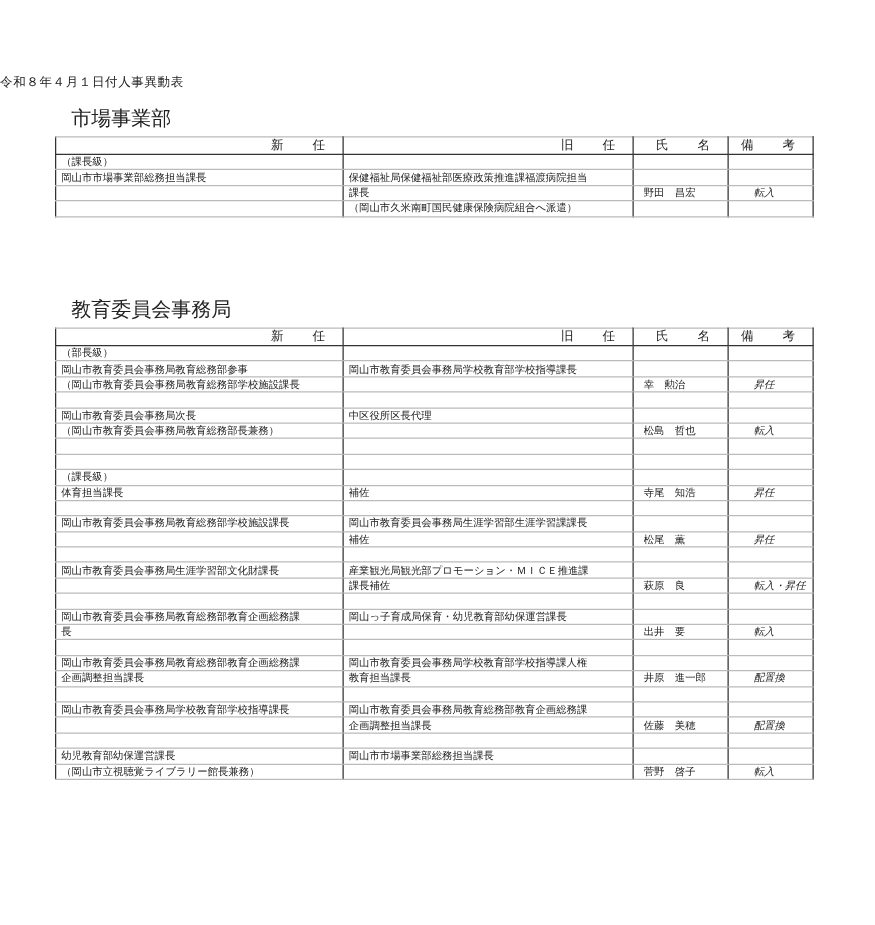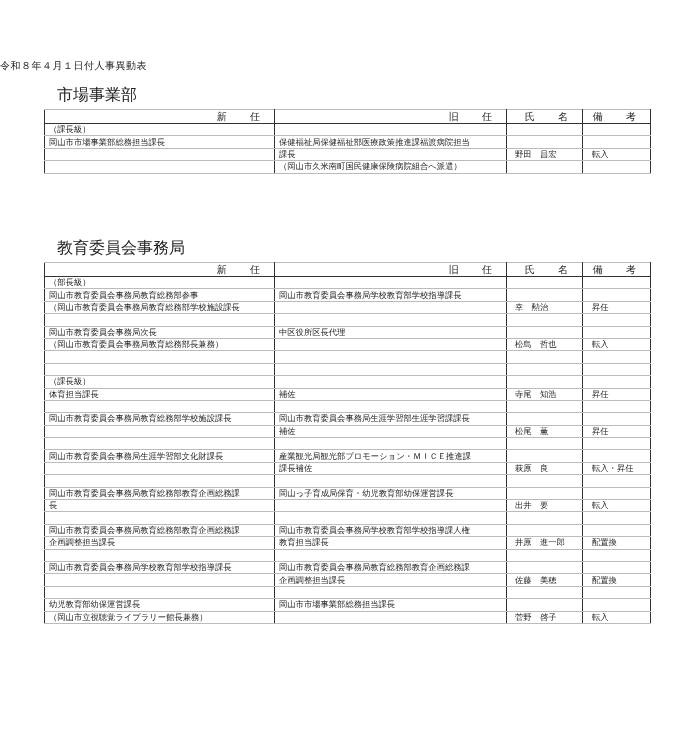--- a/index.html
+++ b/index.html
@@ -13,21 +13,21 @@
   table.t col.c1 { width: 230px; }
   table.t col.c2 { width: 232px; }
   table.t col.c3 { width: 76px; }
   table.t col.c4 { width: 68px; }
   table.t td, table.t th { height: 11.4px; padding: 0 4px; white-space: nowrap; overflow: hidden;
             border-left: 1.5px solid #333; border-right: 1.5px solid #333;
             border-top: 1px solid #bbb; border-bottom: 1px solid #bbb; line-height: 11px; }
   table.t th { font-weight: normal; text-align: right; font-size: 10px; letter-spacing: 10px;
                border-bottom: 1.5px solid #333; height: 13px; }
   table.t td.name { padding-left: 8px; }
-  table.t td.note { padding-left: 9px; }
+  table.t td.note { padding-left: 20px; font-style: italic; }
 </style>
 </head>
 <body>
 
 <div class="title">令和８年４月１日付人事異動表</div>
 
 <div class="section-title" style="top:85px">市場事業部</div>
 <table class="t" style="top:109px">
   <colgroup>
       <col class="c1">

